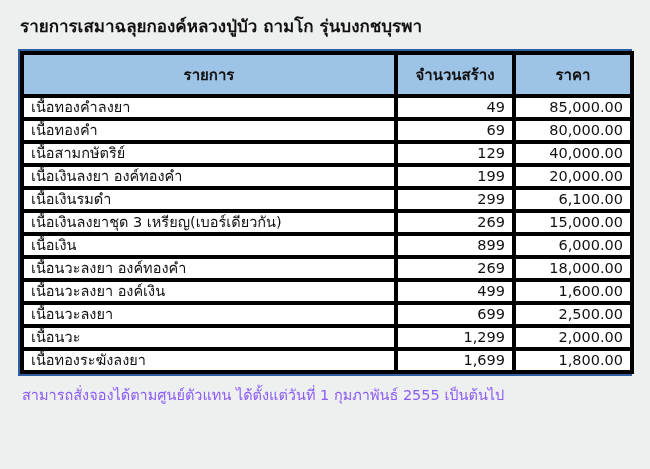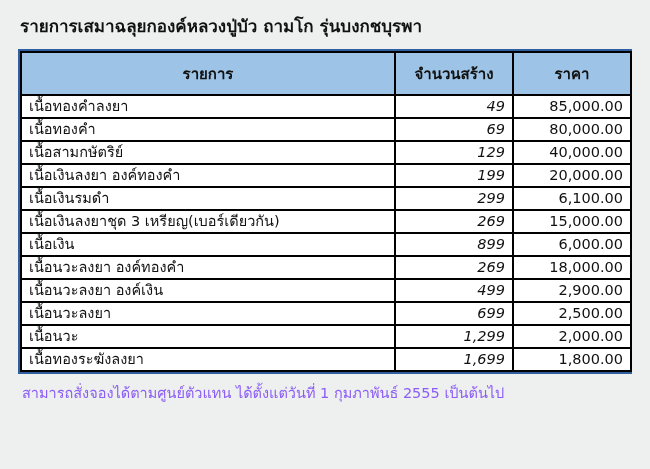--- a/index.html
+++ b/index.html
@@ -36,41 +36,41 @@
     width: 614px;
     box-sizing: border-box;
   }
   table.price-table {
     border-collapse: collapse;
     width: 100%;
     table-layout: fixed;
   }
   table.price-table th,
   table.price-table td {
-    border: 2px solid #000000;
+    border: 4px solid #000000;
     font-size: 14.5px;
     color: #111111;
     height: 23px;
     padding: 0 7px;
     line-height: 1.1;
     box-sizing: border-box;
   }
   table.price-table thead th {
     background: #9dc3e6;
     font-weight: bold;
     text-align: center;
     height: 43px;
     font-size: 15px;
   }
   .col-item   { width: 374px; }
   .col-qty    { width: 118px; }
   .col-price  { width: 118px; }
 
   td.item  { text-align: left; }
-  td.qty   { text-align: right; font-style: italic; }
+  td.qty   { text-align: right; }
   td.price { text-align: right; }
 
   .footnote {
     font-size: 14.5px;
     color: #8b5cf6;
     margin: 11px 0 0 4px;
     line-height: 1.2;
     white-space: nowrap;
   }
 </style>
@@ -132,21 +132,21 @@
             <td class="price">6,000.00</td>
           </tr>
           <tr>
             <td class="item">เนื้อนวะลงยา  องค์ทองคำ</td>
             <td class="qty">269</td>
             <td class="price">18,000.00</td>
           </tr>
           <tr>
             <td class="item">เนื้อนวะลงยา  องค์เงิน</td>
             <td class="qty">499</td>
-            <td class="price">2,900.00</td>
+            <td class="price">1,600.00</td>
           </tr>
           <tr>
             <td class="item">เนื้อนวะลงยา</td>
             <td class="qty">699</td>
             <td class="price">2,500.00</td>
           </tr>
           <tr>
             <td class="item">เนื้อนวะ</td>
             <td class="qty">1,299</td>
             <td class="price">2,000.00</td>

